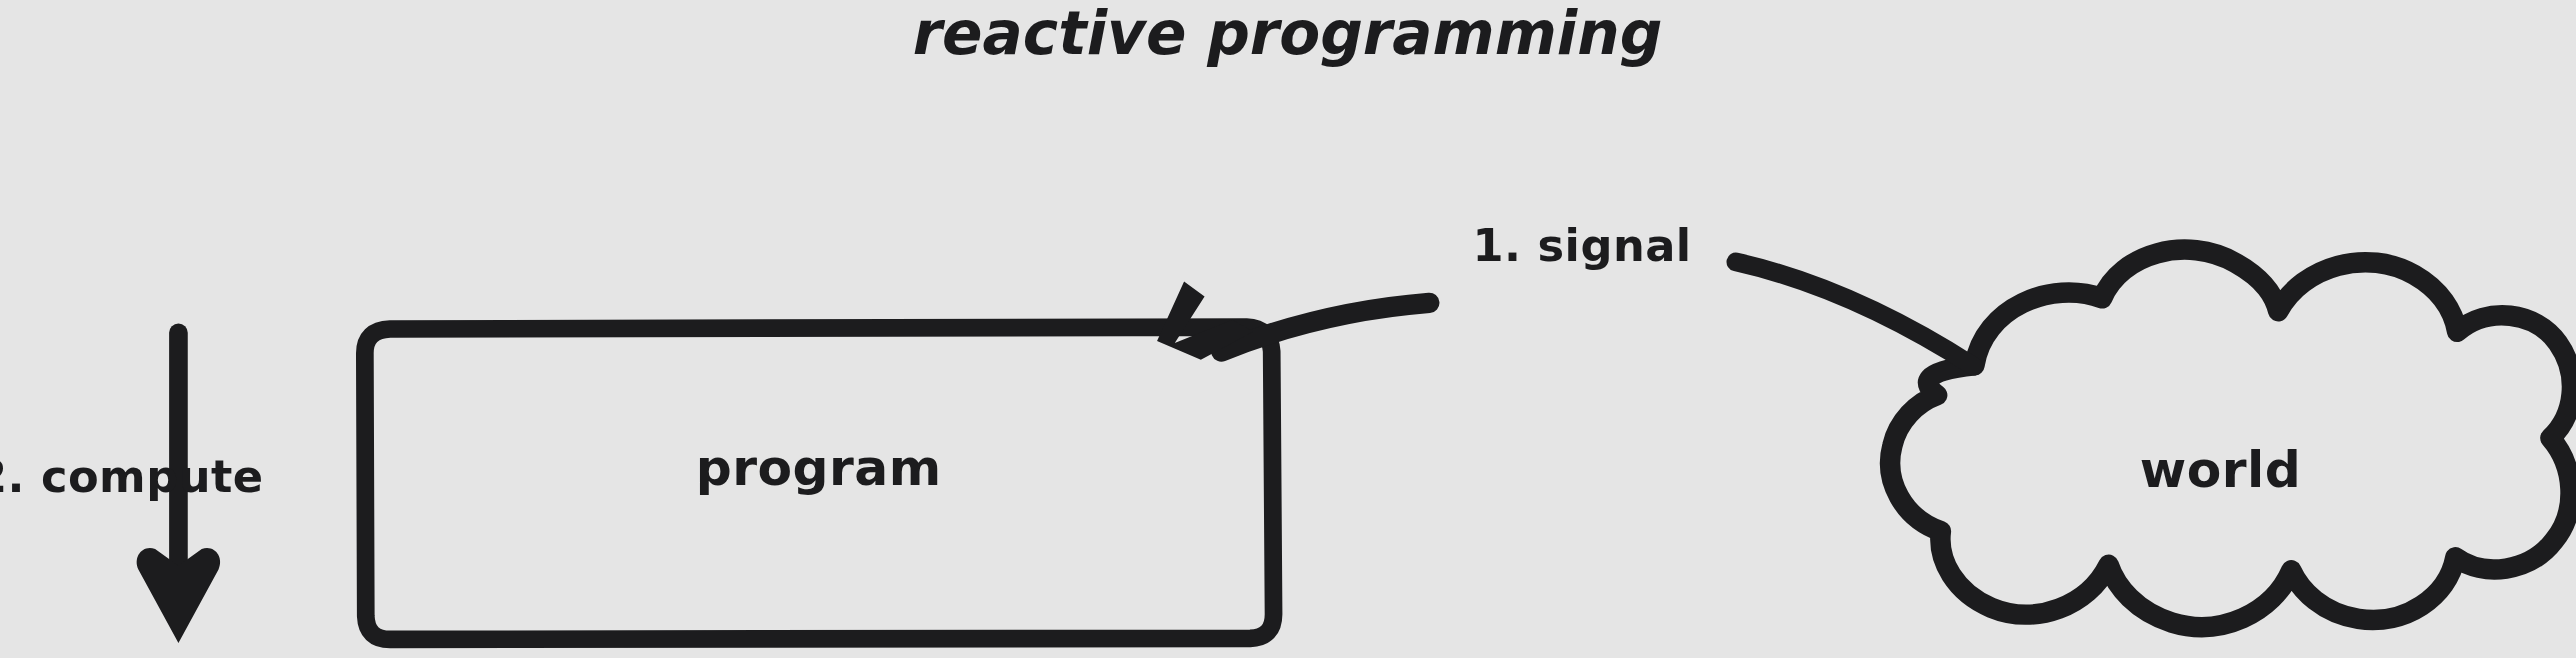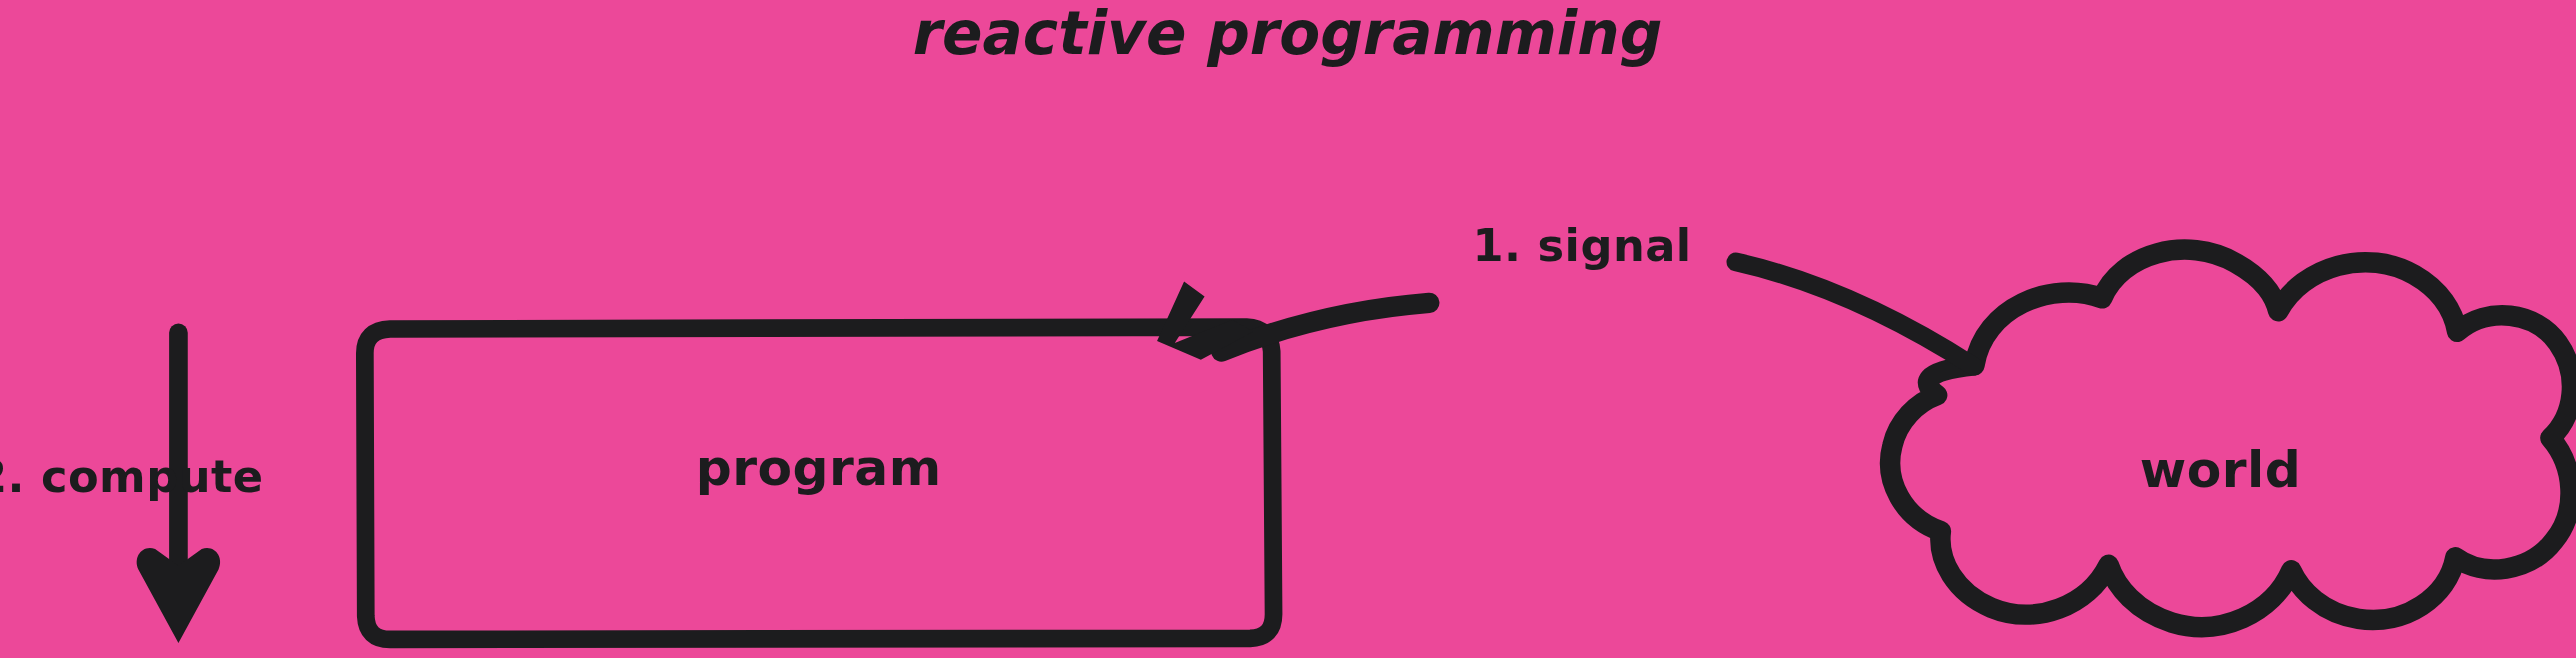--- a/index.html
+++ b/index.html
@@ -8,21 +8,21 @@
     padding: 0;
     background: #f7f8fa;
   }
   body {
     font-family: "DejaVu Sans", sans-serif;
   }
   #stage {
     position: relative;
     width: 2576px;
     height: 658px;
-    background: #ec4899;
+    background: #e5e5e5;
     overflow: hidden;
   }
   #canvas {
     position: absolute;
     left: 0;
     top: 0;
     width: 2576px;
     height: 658px;
     display: block;
   }

